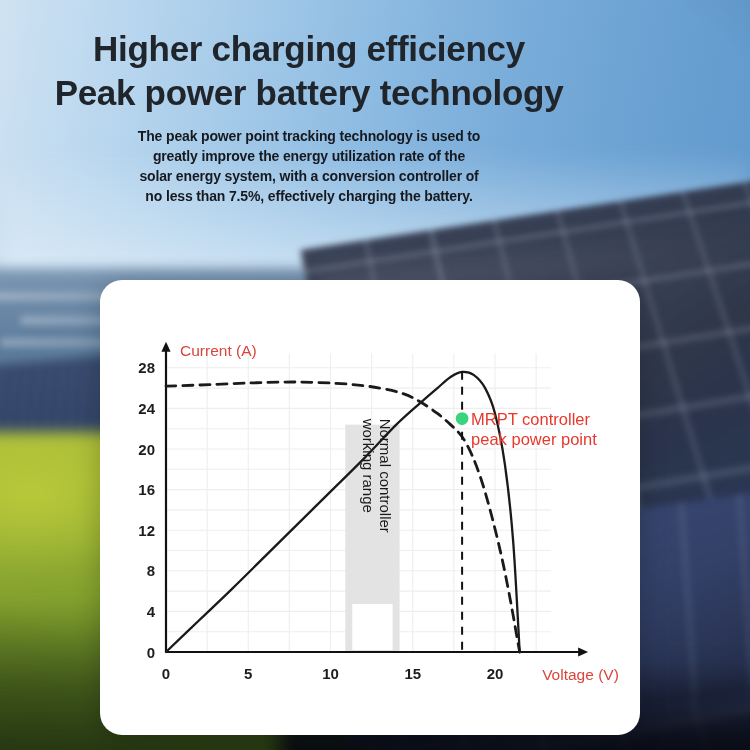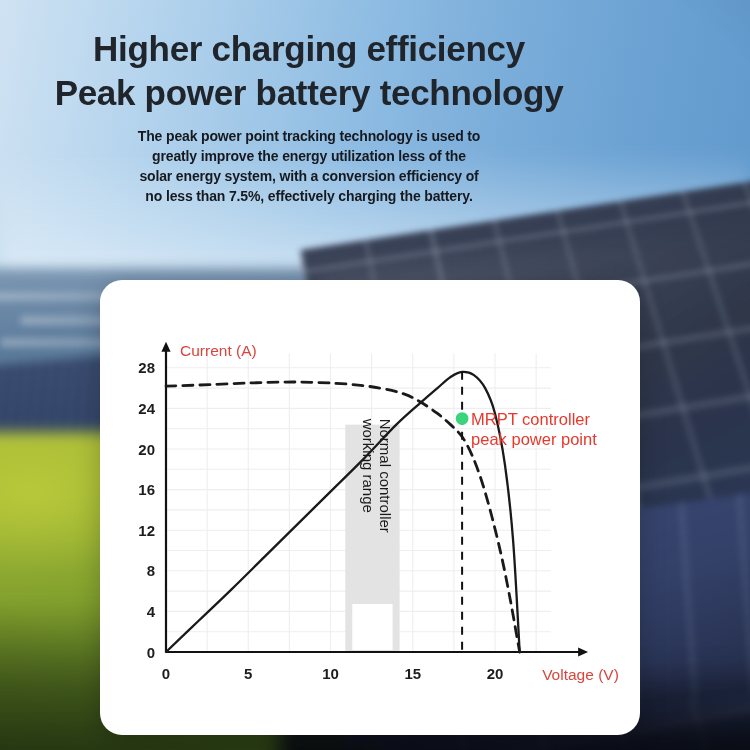--- a/index.html
+++ b/index.html
@@ -179,22 +179,22 @@
   <div class="photo-vignette"></div>
 </div>
 
 <div class="text-block">
   <div class="headline">
     <span class="l1">Higher charging efficiency</span>
     <span class="l2">Peak power battery technology</span>
   </div>
   <div class="body-copy">
     <span>The peak power point tracking technology is used to</span>
-    <span>greatly improve the energy utilization less of the</span>
-    <span>solar energy system, with a conversion efficiency of</span>
+    <span>greatly improve the energy utilization rate of the</span>
+    <span>solar energy system, with a conversion controller of</span>
     <span>no less than 7.5%, effectively charging the battery.</span>
   </div>
 </div>
 
 <div id="chart-card">
   <svg id="chart-svg" width="540" height="455">
       <line x1="66" y1="351.7" x2="450.92999999999995" y2="351.7" stroke="#eeeeee" stroke-width="1.1"></line>
       <line x1="66" y1="331.4" x2="450.92999999999995" y2="331.4" stroke="#eeeeee" stroke-width="1.1"></line>
       <line x1="66" y1="311.1" x2="450.92999999999995" y2="311.1" stroke="#eeeeee" stroke-width="1.1"></line>
       <line x1="66" y1="290.8" x2="450.92999999999995" y2="290.8" stroke="#eeeeee" stroke-width="1.1"></line>

